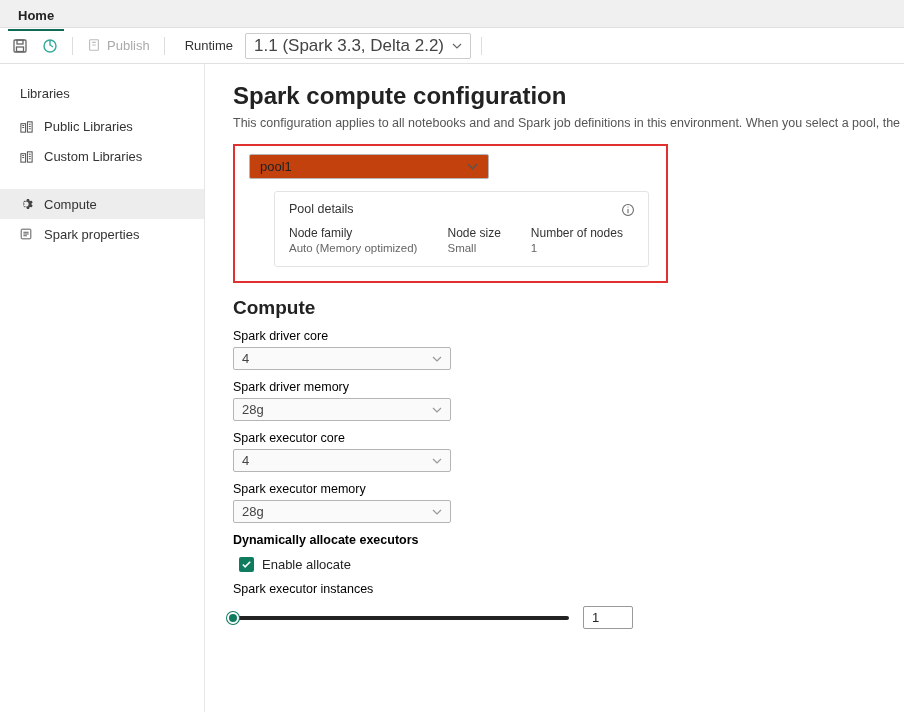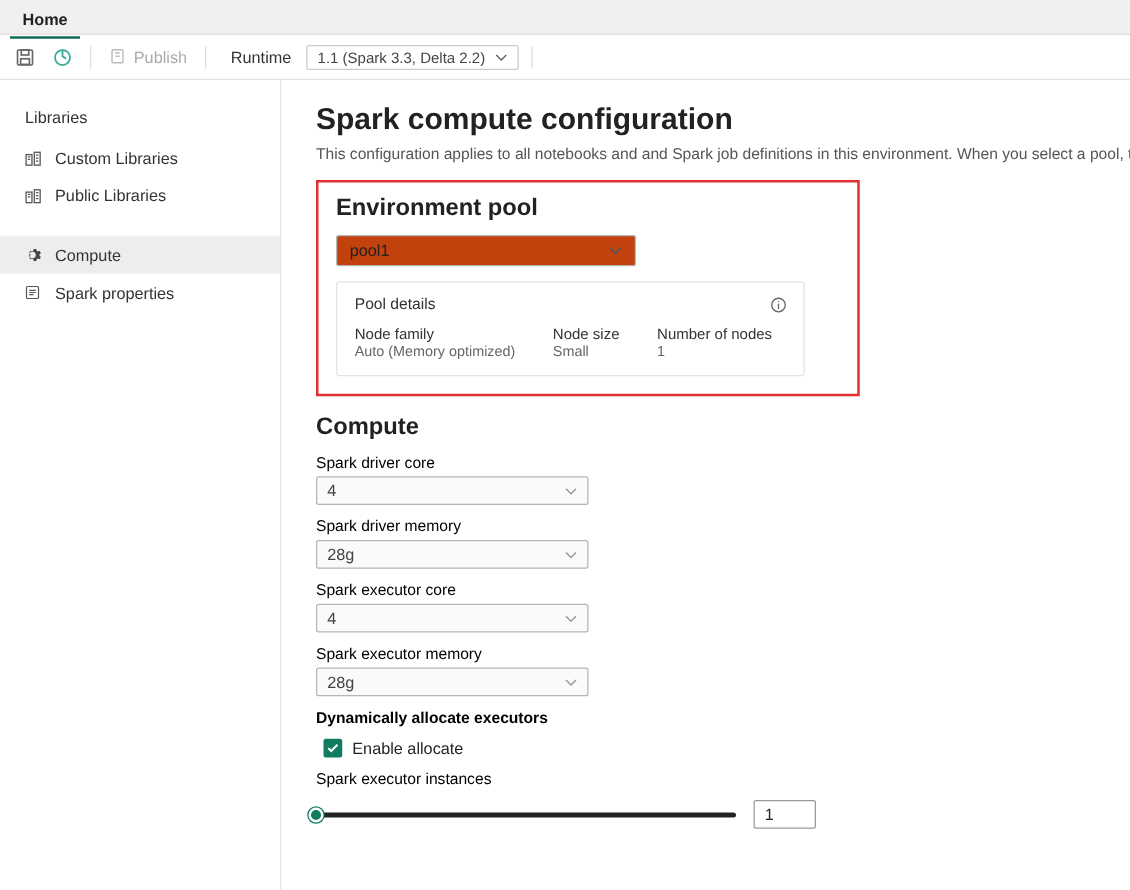--- a/index.html
+++ b/index.html
@@ -5,36 +5,36 @@
   * { box-sizing: border-box; }
   html, body { margin:0; padding:0; font-family: "Segoe UI", Arial, sans-serif; font-size:13px; color:#242424; background:#fff; }
   .top-tabs { background:#f0f0f0; border-bottom:1px solid #e0e0e0; padding:4px 8px 0 8px; height:28px; }
   .top-tab { display:inline-block; padding:4px 10px 6px 10px; font-size:13px; color:#333; border-bottom:2px solid transparent; }
   .top-tab.active { border-bottom:2px solid #0f6b57; color:#222; font-weight:600;}
   .toolbar { background:#fff; border-bottom:1px solid #e0e0e0; padding:4px 8px; display:flex; align-items:center; gap:6px; height:36px; }
   .toolbar .icon-btn { width:24px; height:24px; display:flex; align-items:center; justify-content:center; color:#555; cursor:pointer; border-radius:2px; }
   .toolbar .sep { width:1px; height:18px; background:#ddd; margin:0 4px; }
   .toolbar .publish { color:#aaa; display:flex; align-items:flex-start; gap:6px; padding:2px 4px; }
   .toolbar .runtime-label { color:#333; padding:0 6px 0 10px; }
-  .toolbar .runtime-dd { border:1px solid #ccc; border-radius:2px; padding:2px 8px; display:flex; align-items:center; gap:8px; cursor:pointer; font-size:12px; color:#444;}
+  .toolbar .runtime-dd { border:1px solid #ccc; border-radius:2px; padding:2px 8px; display:flex; align-items:center; gap:8px; cursor:pointer; font-size:17px; color:#444;}
   .body { display:flex; height:calc(712px - 64px); }
-  .sidebar { width:225px; border-right:1px solid #e6e6e6; padding:18px 0 0 0; }
+  .sidebar { width:205px; border-right:1px solid #e6e6e6; padding:18px 0 0 0; }
   .sb-head { font-size:13px; color:#333; font-weight:400; padding:4px 20px 10px 20px; }
   .sb-item { display:flex; align-items:center; gap:10px; padding:7px 18px; font-size:13px; color:#333; cursor:pointer; }
   .sb-item.selected { background:#ededed; }
   .sb-item .icn { width:16px; height:16px; display:flex; align-items:center; justify-content:center; color:#555; }
   .sb-group-gap { height:18px; }
   .main { flex:1; padding:18px 0 0 28px; overflow:auto; }
   h1 { font-size:24px; font-weight:600; margin:0 0 6px 0; color:#222;}
   .sub { font-size:12.5px; color:#555; margin-bottom:14px; white-space:nowrap;}
   .env-highlight { border:2px solid #e03030; padding:8px 14px 14px 14px; width:435px; }
   h2 { font-size:19px; font-weight:600; margin:2px 0 10px 0; color:#222;}
   h2.compute-h { margin:14px 0 10px 0;}
   .dd { border:1px solid #b5b5b5; border-radius:2px; padding:4px 10px; width:240px; display:flex; align-items:center; justify-content:space-between; font-size:13px; color:#222; cursor:pointer; background:#c2410c;}
-  .pool-box { border:1px solid #e3e3e3; border-radius:3px; padding:10px 14px 12px 14px; margin-top:12px; width:375px; position:relative;}
+  .pool-box { border:1px solid #e3e3e3; border-radius:3px; padding:10px 14px 12px 14px; margin-top:12px; width:375px; position:relative;margin-left:25px;}
   .pool-box .info-icn { position:absolute; top:10px; right:12px; width:16px; height:16px; color:#666; display:flex; align-items:center; justify-content:center;}
   .pool-title { font-size:12.5px; color:#333; margin-bottom:10px;}
   .pool-grid { display:flex; gap:30px;}
   .pool-col .lbl { font-size:12px; color:#333; }
   .pool-col .val { font-size:11.5px; color:#666; margin-top:2px;}
   .field-label { font-size:12.5px; color:#000000; margin:10px 0 4px 0;}
   .sel { border:1px solid #b5b5b5; border-radius:2px; padding:3px 8px; width:218px; display:flex; align-items:center; justify-content:space-between; font-size:13px; color:#444; background:#fafafa; cursor:pointer;}
   .sel .chev { color:#888; }
   .check-row { display:flex; align-items:center; gap:8px; padding:6px 0 0 6px;text-align:center;}
   .check-box { width:15px; height:15px; background:#0f7b5f; border-radius:2px; display:flex; align-items:center; justify-content:center; color:#fff;}
@@ -89,31 +89,31 @@
   <div class="sidebar">
     <div class="sb-head">Libraries</div>
     <div class="sb-item">
       <span class="icn">
         <svg width="15" height="15" viewBox="0 0 16 16" fill="none" stroke="#555" stroke-width="1.1">
             <rect x="2" y="5" width="5" height="9"></rect>
             <rect x="9" y="3" width="5" height="11"></rect>
             <path d="M3.5 7h2M3.5 9h2M10.5 5.5h2M10.5 8h2M10.5 10.5h2"></path>
           </svg>
       </span>
-      <span>Custom Libraries</span>
+      <span>Public Libraries</span>
     </div>
     <div class="sb-item">
       <span class="icn">
         <svg width="15" height="15" viewBox="0 0 16 16" fill="none" stroke="#555" stroke-width="1.1">
             <rect x="2" y="5" width="5" height="9"></rect>
             <rect x="9" y="3" width="5" height="11"></rect>
             <path d="M3.5 7h2M3.5 9h2M10.5 5.5h2M10.5 8h2M10.5 10.5h2"></path>
           </svg>
       </span>
-      <span>Public Libraries</span>
+      <span>Custom Libraries</span>
     </div>
     <div class="sb-group-gap"></div>
     <div class="sb-item selected">
       <span class="icn">
         <svg width="14" height="14" viewBox="0 0 16 16" fill="#333">
             <path d="M8 5a3 3 0 100 6 3 3 0 000-6zm6.4 3.8l1.3.9-1.2 2.1-1.5-.5a5 5 0 01-1.2.7l-.3 1.6H9l-.3-1.6a5 5 0 01-1.2-.7l-1.5.5-1.2-2.1 1.3-.9a5 5 0 010-1.6L4.8 6.3l1.2-2.1 1.5.5A5 5 0 018.7 4L9 2.4h2.5l.3 1.6c.4.2.8.4 1.2.7l1.5-.5 1.2 2.1-1.3.9a5 5 0 010 1.6z" opacity=".9"></path>
           </svg>
       </span>
       <span>Compute</span>
     </div>
@@ -126,21 +126,20 @@
       </span>
       <span>Spark properties</span>
     </div>
   </div>
 
   <div class="main">
     <h1>Spark compute configuration</h1>
     <div class="sub">This configuration applies to all notebooks and and Spark job definitions in this environment. When you select a pool, the settings in that pool serve</div>
 
     <div class="env-highlight">
-      <h2>Environment pool</h2>
       <div class="dd">
         <span>pool1</span>
         <svg width="11" height="11" viewBox="0 0 10 10">
             <path d="M1 3l4 4 4-4" fill="none" stroke="#555" stroke-width="1.2"></path>
           </svg>
       </div>
       <div class="pool-box">
         <span class="info-icn">
           <svg width="14" height="14" viewBox="0 0 16 16" fill="none" stroke="#666" stroke-width="1.2">
               <circle cx="8" cy="8" r="6.2"></circle>

